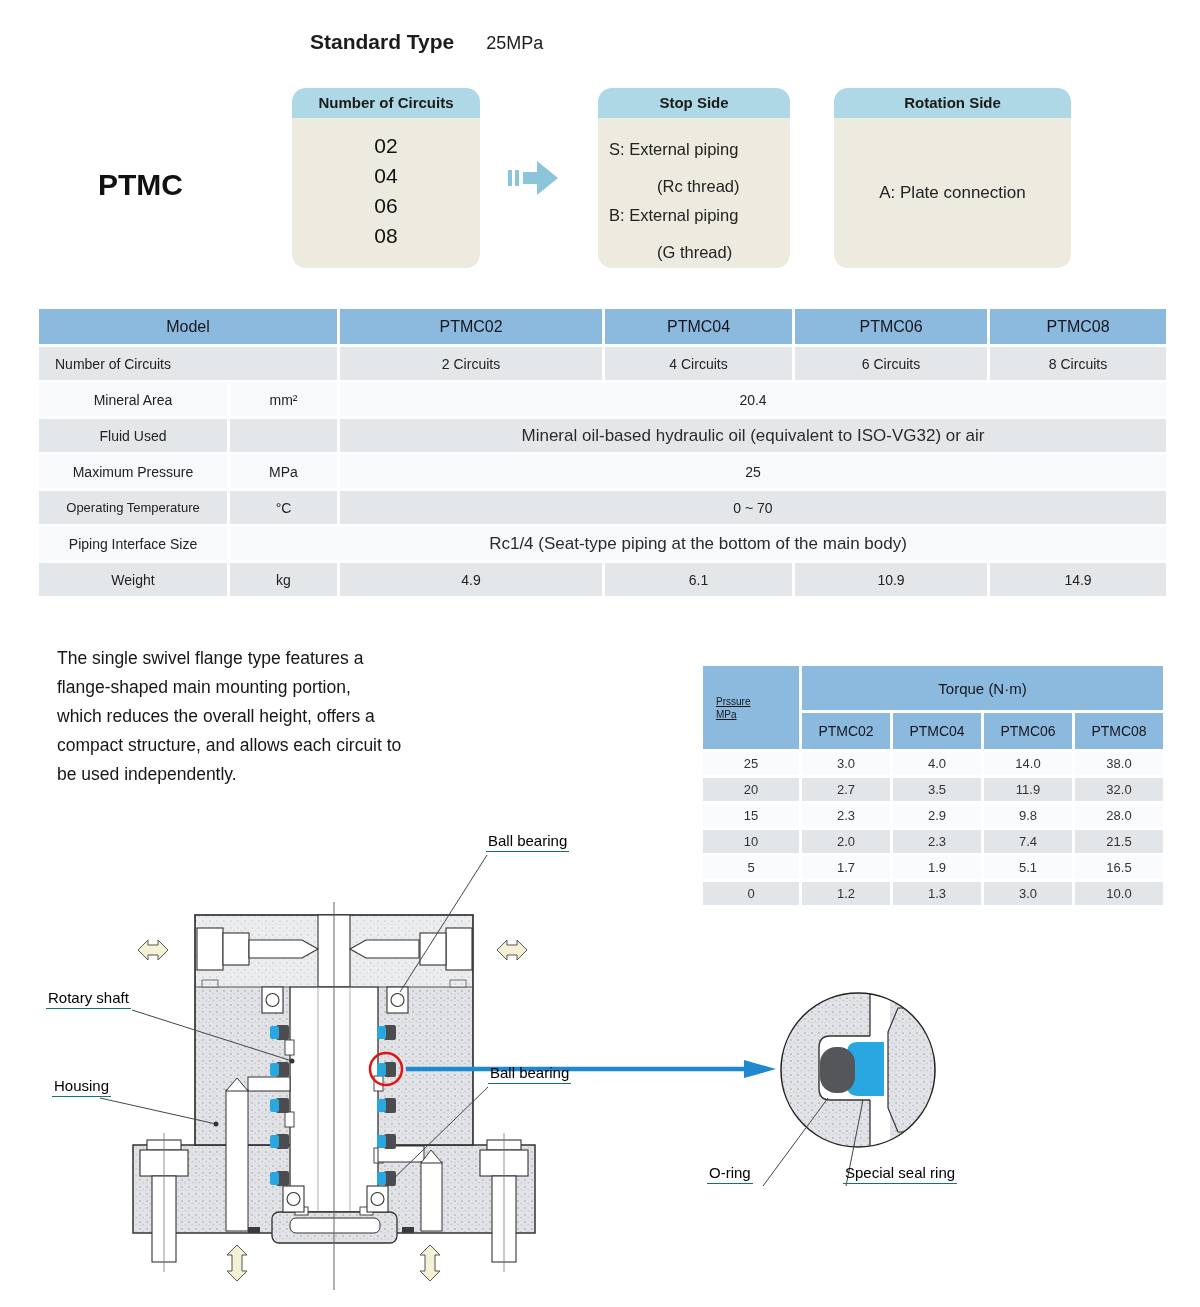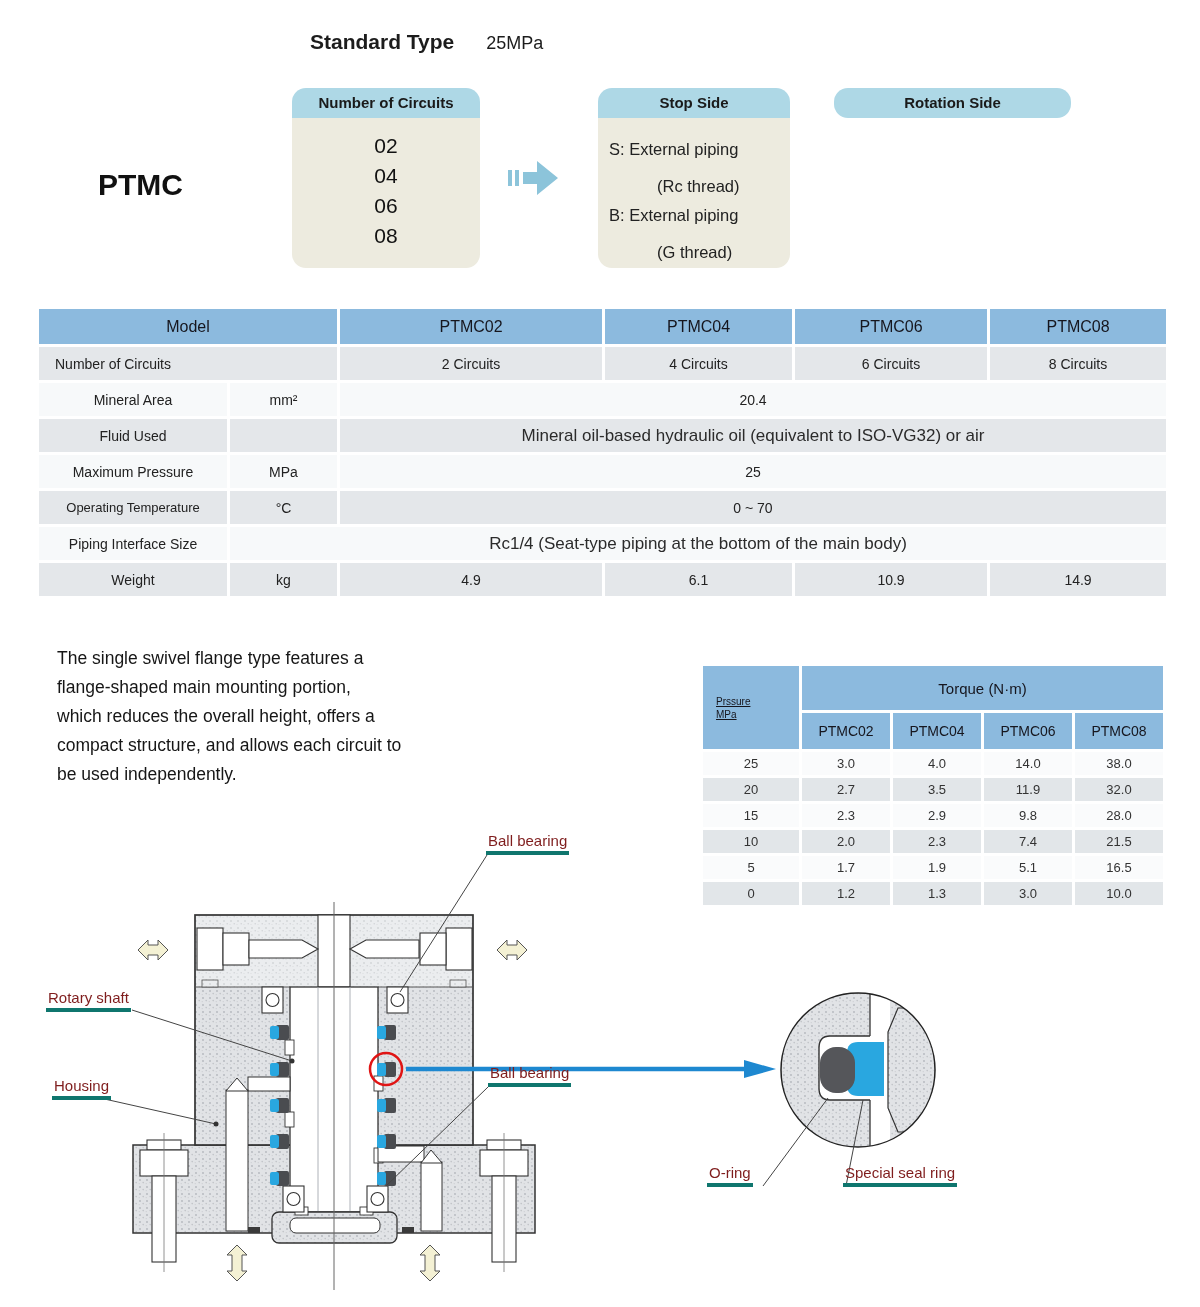--- a/index.html
+++ b/index.html
@@ -48,21 +48,21 @@
   .torque th.corner{text-align:left;padding-left:13px;font-size:10px;line-height:1.3;
                     white-space:pre-line;text-decoration:underline;}
   .torque th.group{height:42px;font-size:15px;}
   .torque th.mod{height:34px;font-size:14px;}
   .torque td{text-align:center;height:21px;color:#333;}
   .torque tr.t-light td{background:#fafbfc;}
   .torque tr.t-gray td{background:#e2e6e9;}
 
   
   .diagram-svg{position:absolute;left:40px;top:828px;}
-  .dlabel{position:absolute;font-size:15px;color:#7f1d1d;border-bottom:4px solid #0f766e;
+  .dlabel{position:absolute;font-size:15px;color:#000000;border-bottom:1px solid #0f766e;
           padding:0 2px 2px 2px;background:transparent;}
 </style>
 </head>
 <body>
 
 <div class="page">
 
   <div class="top-title">
     <span class="main">Standard Type</span>
     <span class="sub">25MPa</span>
@@ -90,20 +90,23 @@
     <div class="box-body">
       <div class="l-main">S: External piping</div>
       <div class="l-paren">(Rc thread)</div>
       <div class="l-main">B: External piping</div>
       <div class="l-paren">(G thread)</div>
     </div>
   </div>
 
   <div class="sel-box box-rotation">
     <div class="box-head">Rotation Side</div>
+    <div class="box-body">
+      <span>A: Plate connection</span>
+    </div>
   </div>
 
   <table class="spec">
     <colgroup>
         <col style="width:188px">
         <col style="width:107px">
         <col style="width:262px">
               <col style="width:187px">
         <col style="width:192px">
         <col style="width:176px">

